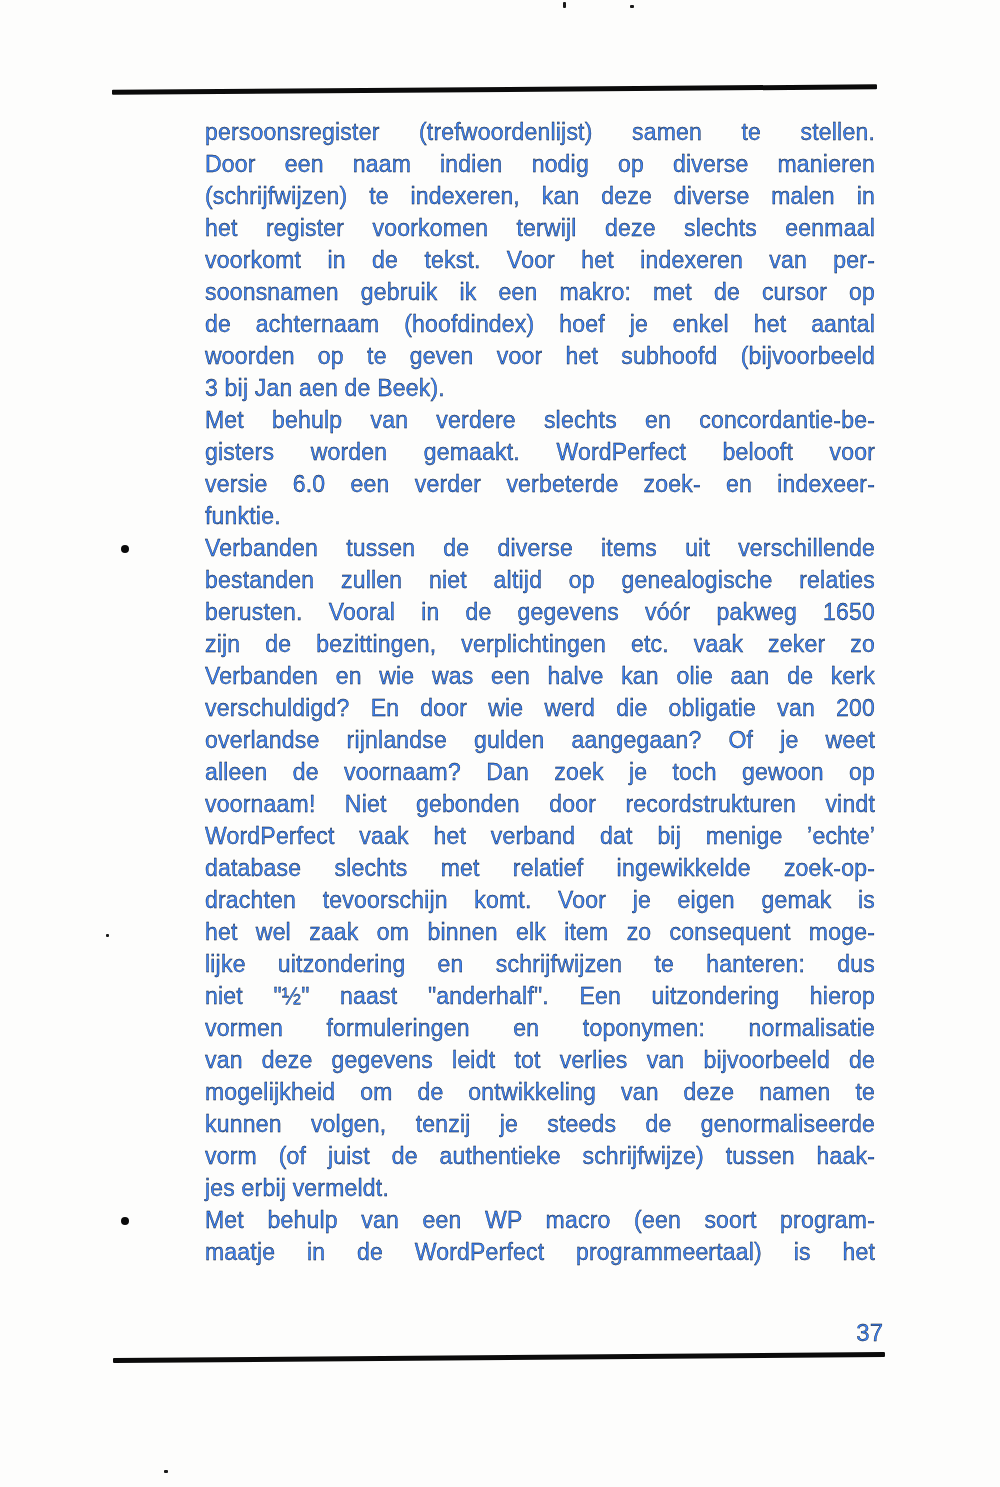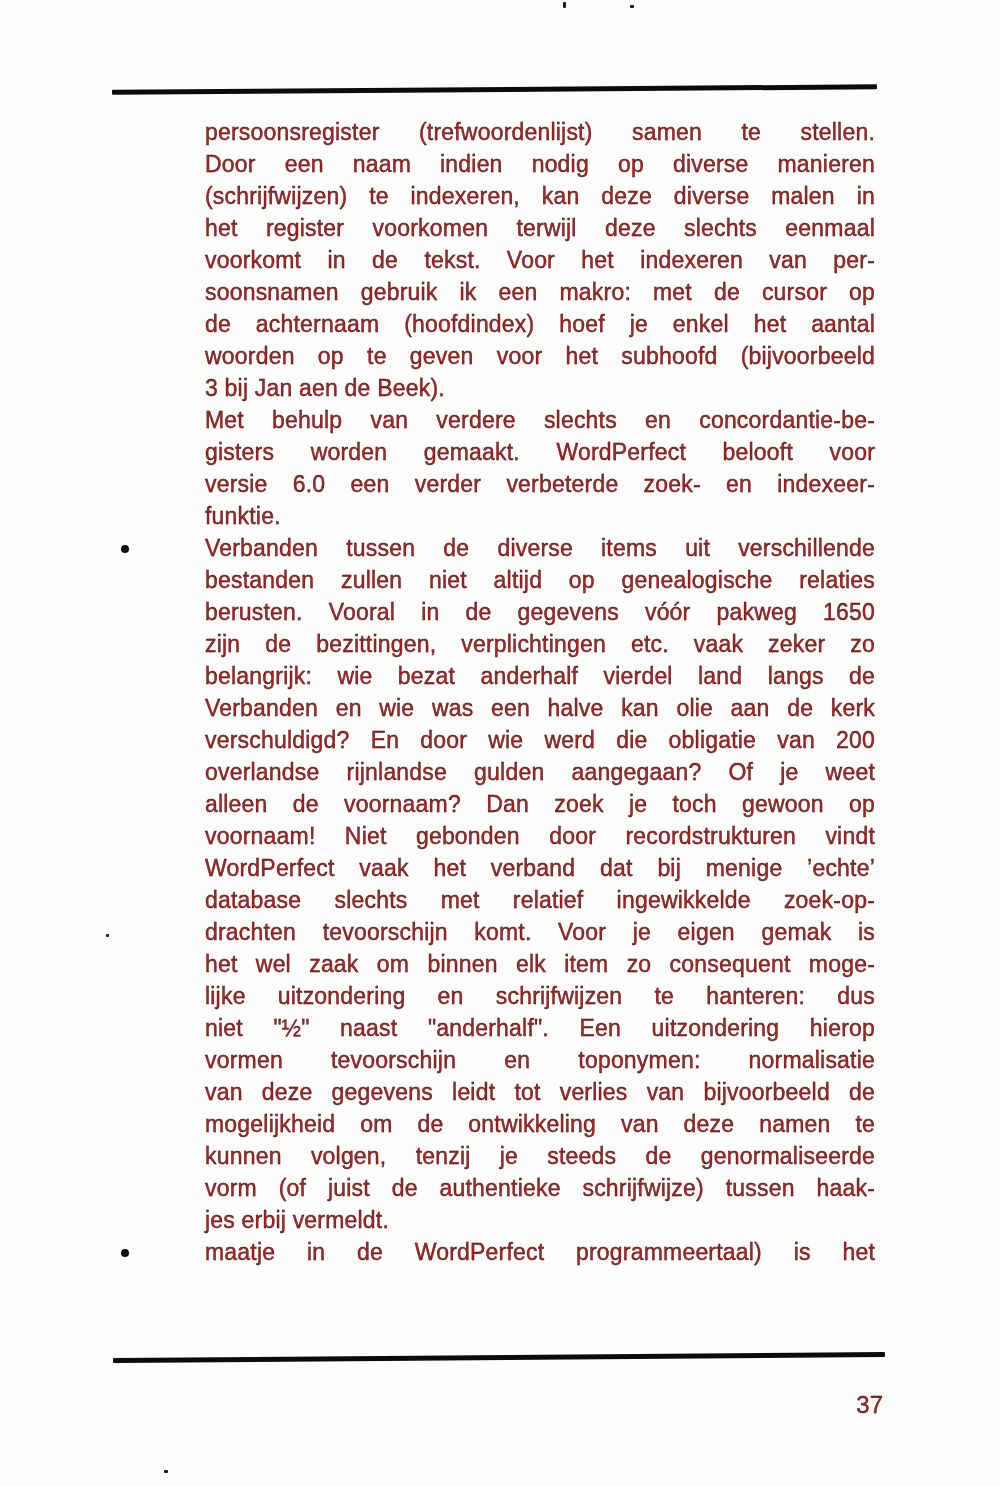--- a/index.html
+++ b/index.html
@@ -5,21 +5,21 @@
   html, body {
     margin: 0;
     padding: 0;
     background: #f6f6f5;
   }
   .page {
     position: relative;
     width: 1000px;
     height: 1487px;
     background: #fdfdfc;
-    color: #b91c1c;
+    color: #3b82f6;
     font-family: "Liberation Sans", sans-serif;
     overflow: hidden;
   }
   .rule {
     position: absolute;
     background: #0b0b0b;
     height: 5px;
     border-radius: 1px;
   }
   .rule-top {
@@ -62,21 +62,21 @@
     left: -84px;
     top: 13px;
     width: 8px;
     height: 8px;
     background: #0a0a0a;
     border-radius: 50%;
   }
   .pagenum {
     position: absolute;
     left: 765px;
-    top: 1392px;
+    top: 1320px;
     width: 118px;
     text-align: right;
     font-size: 24px;
     line-height: 26px;
     -webkit-text-stroke: 0.35px #0d0d0d;
   }
   .speck {
     position: absolute;
     background: #1a1a1a;
     border-radius: 1px;
@@ -109,41 +109,41 @@
         <div class="line">gisters worden gemaakt. WordPerfect belooft voor</div>
         <div class="line">versie 6.0 een verder verbeterde zoek- en indexeer-</div>
         <div class="line flush">funktie.</div>
       </div>
       <div class="block">
         <span class="bullet"></span>
         <div class="line">Verbanden tussen de diverse items uit verschillende</div>
         <div class="line">bestanden zullen niet altijd op genealogische relaties</div>
         <div class="line">berusten. Vooral in de gegevens vóór pakweg 1650</div>
         <div class="line">zijn de bezittingen, verplichtingen etc. vaak zeker zo</div>
-        <div class="line">belangrijk: wie bezat anderhalf vierdel land langs de</div>
         <div class="line">Verbanden en wie was een halve kan olie aan de kerk</div>
         <div class="line">verschuldigd? En door wie werd die obligatie van 200</div>
         <div class="line">overlandse rijnlandse gulden aangegaan? Of je weet</div>
         <div class="line">alleen de voornaam? Dan zoek je toch gewoon op</div>
         <div class="line">voornaam! Niet gebonden door recordstrukturen vindt</div>
         <div class="line">WordPerfect vaak het verband dat bij menige ’echte’</div>
         <div class="line">database slechts met relatief ingewikkelde zoek-op-</div>
         <div class="line">drachten tevoorschijn komt. Voor je eigen gemak is</div>
         <div class="line">het wel zaak om binnen elk item zo consequent moge-</div>
         <div class="line">lijke uitzondering en schrijfwijzen te hanteren: dus</div>
         <div class="line">niet "½" naast "anderhalf". Een uitzondering hierop</div>
-        <div class="line">vormen tevoorschijn en toponymen: normalisatie</div>
+        <div class="line">vormen formuleringen en toponymen: normalisatie</div>
         <div class="line">van deze gegevens leidt tot verlies van bijvoorbeeld de</div>
         <div class="line">mogelijkheid om de ontwikkeling van deze namen te</div>
         <div class="line">kunnen volgen, tenzij je steeds de genormaliseerde</div>
         <div class="line">vorm (of juist de authentieke schrijfwijze) tussen haak-</div>
         <div class="line flush">jes erbij vermeldt.</div>
       </div>
       <div class="block">
         <span class="bullet"></span>
+        <div class="line">Met behulp van een WP macro (een soort program-</div>
         <div class="line">maatje in de WordPerfect programmeertaal) is het</div>
       </div>
     </div>
 
   <div class="rule rule-bottom"></div>
 
   <div class="pagenum">37</div>
 
   <div class="speck speck-1"></div>
   <div class="speck speck-2"></div>

